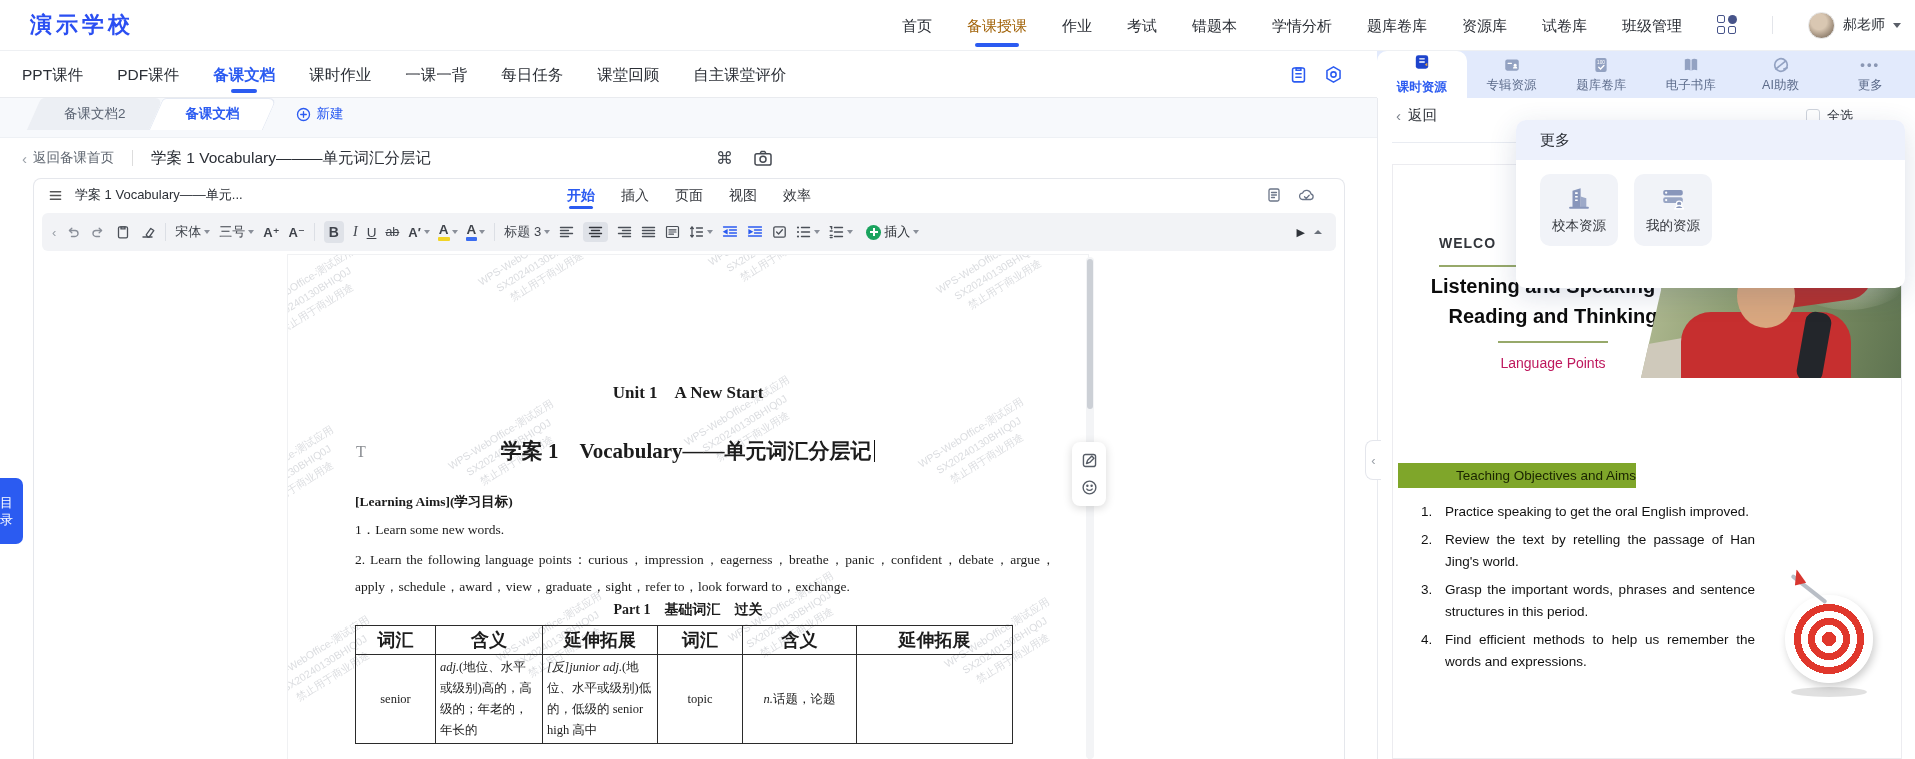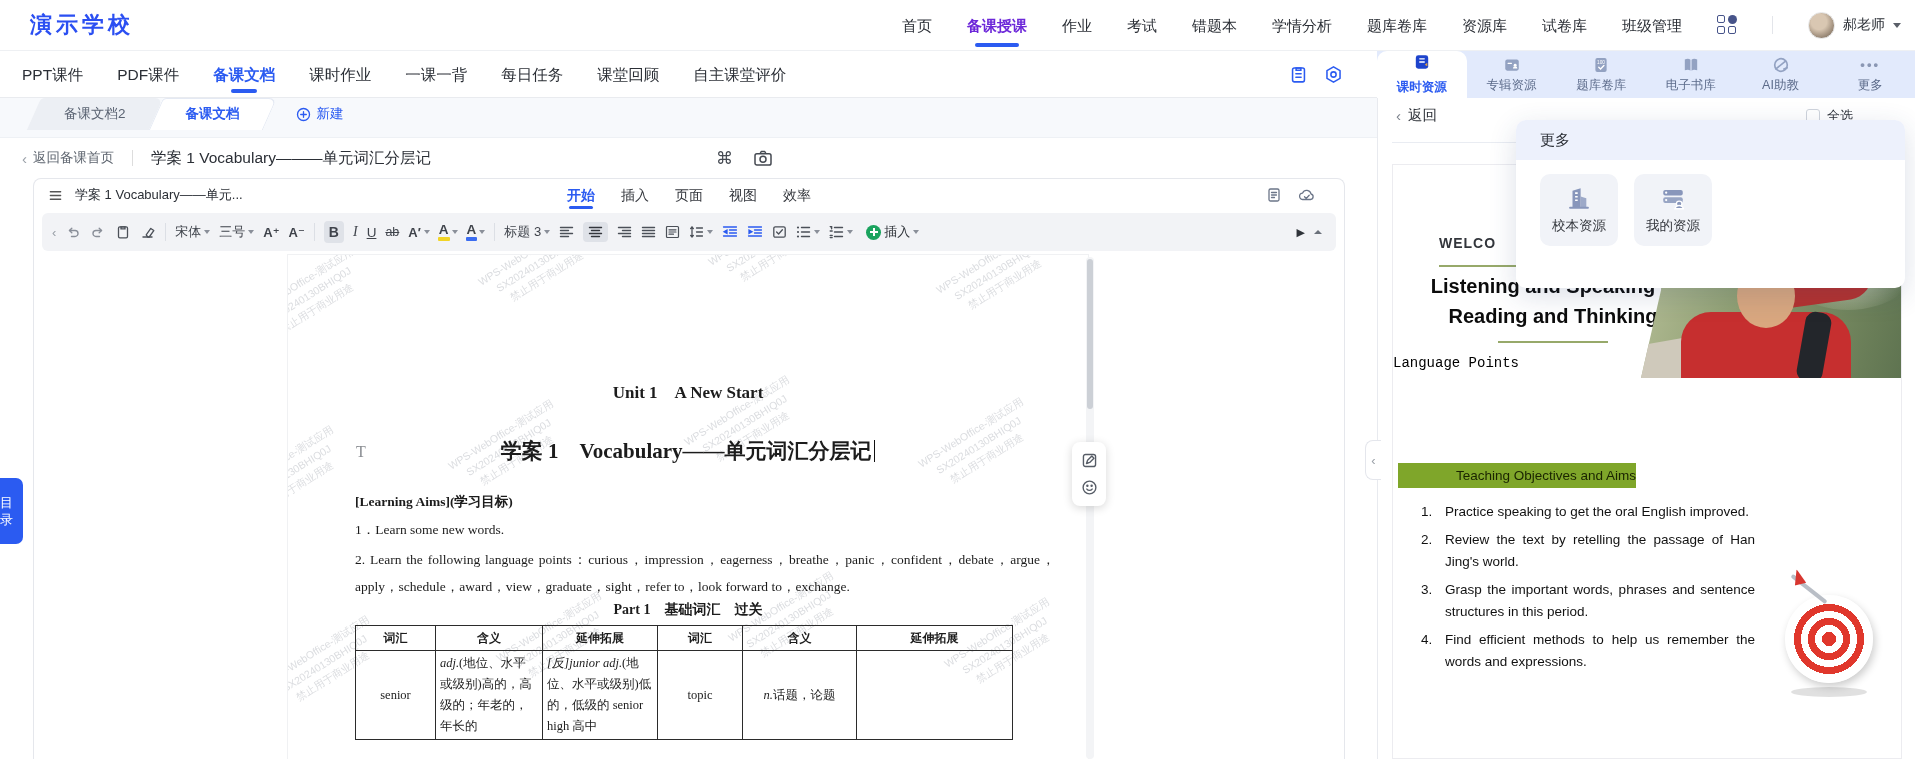--- a/index.html
+++ b/index.html
@@ -6,21 +6,21 @@
   html,body { width:1915px; height:759px; overflow:hidden; background:#fff;
     font-family:"Liberation Sans","DejaVu Sans",sans-serif; }
   .app { position:relative; width:1915px; height:759px; background:#fff; }
 
   
   .topnav { position:absolute; left:0; top:0; width:1915px; height:51px; background:#fff;
     border-bottom:1px solid #eef0f3; display:flex; align-items:center; z-index:30; }
   .logo { font-size:22px; font-weight:bold; color:#2b4ff2; letter-spacing:4px; margin-left:30px; }
   .topnav-items { display:flex; align-items:center; gap:35px; margin-left:auto; margin-right:14px; font-size:15px; color:#2b2f36; }
   .tn-item { position:relative; height:51px; line-height:51px; cursor:pointer; white-space:nowrap; }
-  .tn-item.active { color:#6d28d9; font-weight:bold; }
+  .tn-item.active { color:#a16207; font-weight:normal; }
   .tn-item.active::after { content:""; position:absolute; left:50%; transform:translateX(-50%); bottom:4px; width:44px; height:4px; border-radius:2px; background:#2b5bf1; }
   .apps-grid { width:20px; height:20px; position:relative; }
   .apps-grid i { position:absolute; width:8px; height:8px; border:1.6px solid #47548a; border-radius:2px; }
   .apps-grid i:nth-child(1){left:0;top:0;} .apps-grid i:nth-child(2){left:0;top:11px;} .apps-grid i:nth-child(3){left:11px;top:11px;}
   .apps-grid b { position:absolute; left:11px; top:0; width:9px; height:9px; border-radius:50%; background:#47548a; }
   .tn-divider { width:1px; height:18px; background:#e3e5ea; }
   .user { display:flex; align-items:center; gap:8px; }
   .avatar { width:27px; height:27px; border-radius:50%; background:radial-gradient(circle at 40% 35%, #d9c7b2 0 35%, #9b8a78 70%, #6f6156 100%); border:1px solid #e5e5e5; }
   .user-name { font-size:14px; color:#2b2f36; }
   .chev-down { width:0;height:0;border-left:4.5px solid transparent;border-right:4.5px solid transparent;border-top:5.5px solid #5a5f68; }
@@ -100,21 +100,21 @@
   .unit-title { position:absolute; left:0; width:100%; top:126px; text-align:center; font-size:17px; font-weight:bold; }
   .lesson-title { position:absolute; left:0; width:100%; top:182px; text-align:center; font-size:21px; font-weight:bold; }
   .caret { display:inline-block; width:1.6px; height:22px; background:#111; vertical-align:-4px; margin-left:2px; }
   .margin-letter { position:absolute; left:68px; top:188px; font-size:16px; color:#8a8d92; }
   .aims-head { position:absolute; left:67px; top:238px; font-size:13.5px; font-weight:bold; }
   .aim1 { position:absolute; left:67px; top:266px; font-size:13.5px; }
   .aim2 { position:absolute; left:67px; top:291px; width:700px; font-size:13.5px; line-height:27px; text-align:justify; }
   .part-head { position:absolute; left:0; width:100%; top:346px; text-align:center; font-size:14px; font-weight:bold; }
   .vtable { position:absolute; left:67px; top:370px; border-collapse:collapse; table-layout:fixed; font-size:12.5px; }
   .vtable th,.vtable td { border:1px solid #2b2b2b; padding:2px 4px; }
-  .vtable th { font-weight:bold; text-align:center; height:25px; font-size:12px; }
+  .vtable th { font-weight:bold; text-align:center; height:25px; font-size:18px; }
   .vtable td { vertical-align:middle; line-height:21px; }
   .td-c { text-align:center; }
   .ital { font-style:italic; }
 
   .doc-scroll { position:absolute; right:250px; top:6px; bottom:0; width:8px; background:#f3f4f6; border-radius:4px; }
   .doc-thumb { position:absolute; left:1px; top:2px; width:6px; height:150px; background:#ccd0d6; border-radius:3px; }
 
   
   .pill { position:absolute; left:1072px; top:442px; width:34px; height:64px; background:#fff; border-radius:8px;
     box-shadow:0 2px 10px rgba(0,0,0,.16); display:flex; flex-direction:column; align-items:center; justify-content:space-evenly; z-index:25; color:#565c66; }
@@ -138,21 +138,21 @@
   .rp-selectall { position:absolute; right:62px; top:9px; display:flex; align-items:center; gap:7px; font-size:13px; color:#2b2f36; }
   .cbx { width:14px; height:14px; border:1px solid #cfd4dc; border-radius:3px; background:#fff; }
   .rp-divider { position:absolute; left:14px; right:14px; top:44px; height:1px; background:#e9ecf2; }
 
   .slidecard { position:absolute; left:14px; top:66px; width:510px; height:595px; background:#fff; border:1px solid #ececf0; overflow:hidden; }
   .welco { position:absolute; left:46px; top:70px; font-size:14px; font-weight:bold; color:#33363c; letter-spacing:1px;
     border-bottom:2px solid #97a96a; padding-bottom:14px; width:78px; overflow:hidden; white-space:nowrap; }
   .sl-h1 { position:absolute; left:0; width:320px; top:110px; text-align:center; font-size:20px; font-weight:900; color:#0c0c0c; }
   .sl-h2 { position:absolute; left:0; width:320px; top:140px; text-align:center; font-size:20px; font-weight:900; color:#0c0c0c; }
   .sl-underline { position:absolute; left:105px; top:176px; width:110px; height:2px; background:#97a96a; }
-  .sl-sub { position:absolute; left:0; width:320px; top:190px; text-align:left; font-size:14px; color:#000000;font-family:Liberation Mono, monospace; }
+  .sl-sub { position:absolute; left:0; width:320px; top:190px; text-align:center; font-size:14px; color:#be185d; }
   .slide-photo { position:absolute; left:248px; top:55px; width:262px; height:158px;
     clip-path:polygon(36px 0, 100% 0, 100% 100%, 0 100%); background:linear-gradient(105deg,#b7bf99 0%,#8a9b6d 45%,#5e7350 100%); }
   .ph-light { position:absolute; right:-20px; top:-20px; width:150px; height:110px; border-radius:50%;
     background:radial-gradient(circle,#dfe3c8 0%,rgba(223,227,200,0) 70%); }
   .ph-hair2 { position:absolute; left:150px; top:-6px; width:70px; height:60px; border-radius:50%; background:#8a5a33; }
   .ph-girl { position:absolute; left:120px; top:24px; width:110px; height:60px; border-radius:24px; background:#b5322f; transform:rotate(-8deg); }
   .ph-head { position:absolute; left:96px; top:44px; width:58px; height:64px; border-radius:50%; background:#d9a77f; }
   .ph-hairtop { position:absolute; left:92px; top:34px; width:66px; height:34px; border-radius:30px 34px 8px 8px; background:#5d4026; }
   .ph-sweater { position:absolute; left:40px; top:92px; width:170px; height:80px; border-radius:30px 30px 0 0; background:#c62f2f; }
   .ph-strap { position:absolute; left:160px; top:92px; width:26px; height:70px; border-radius:10px; background:#23262b; transform:rotate(10deg); }

